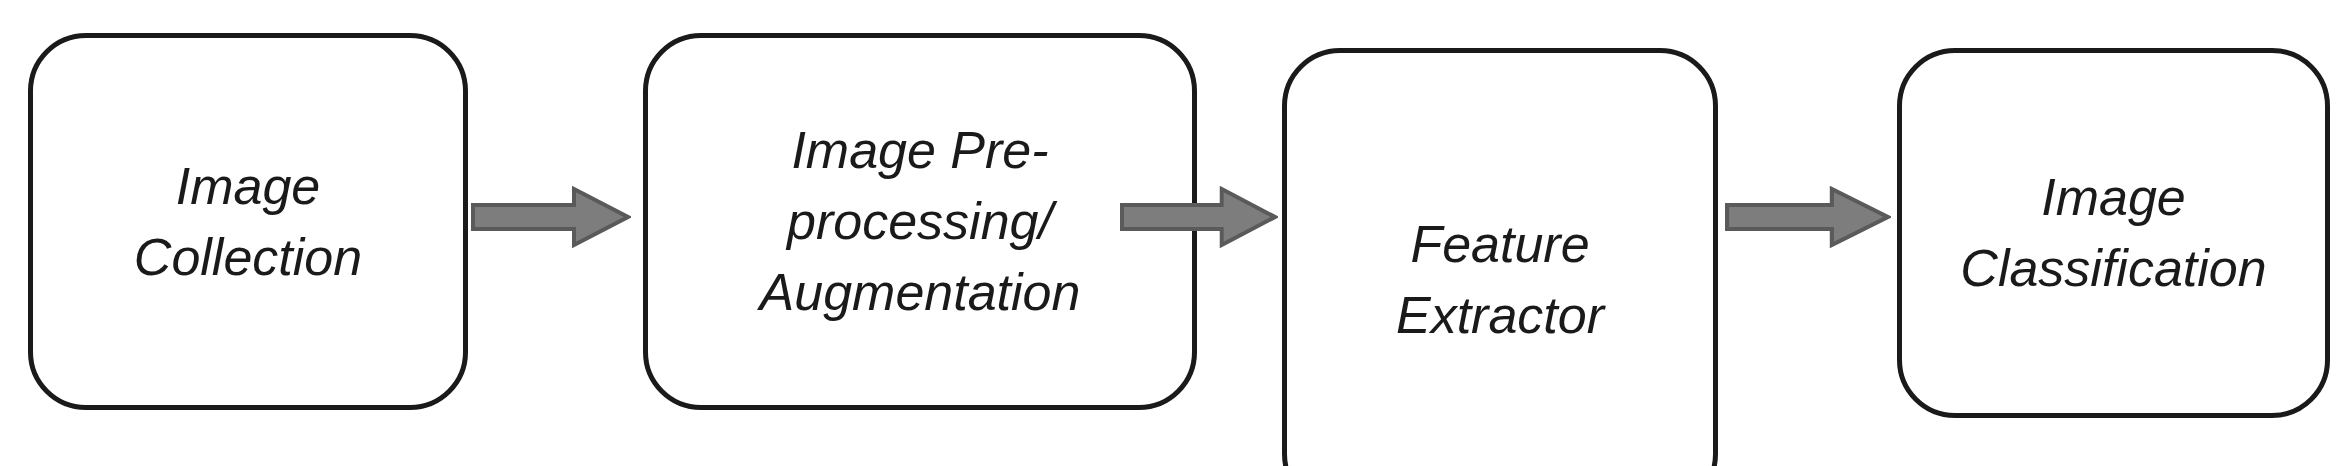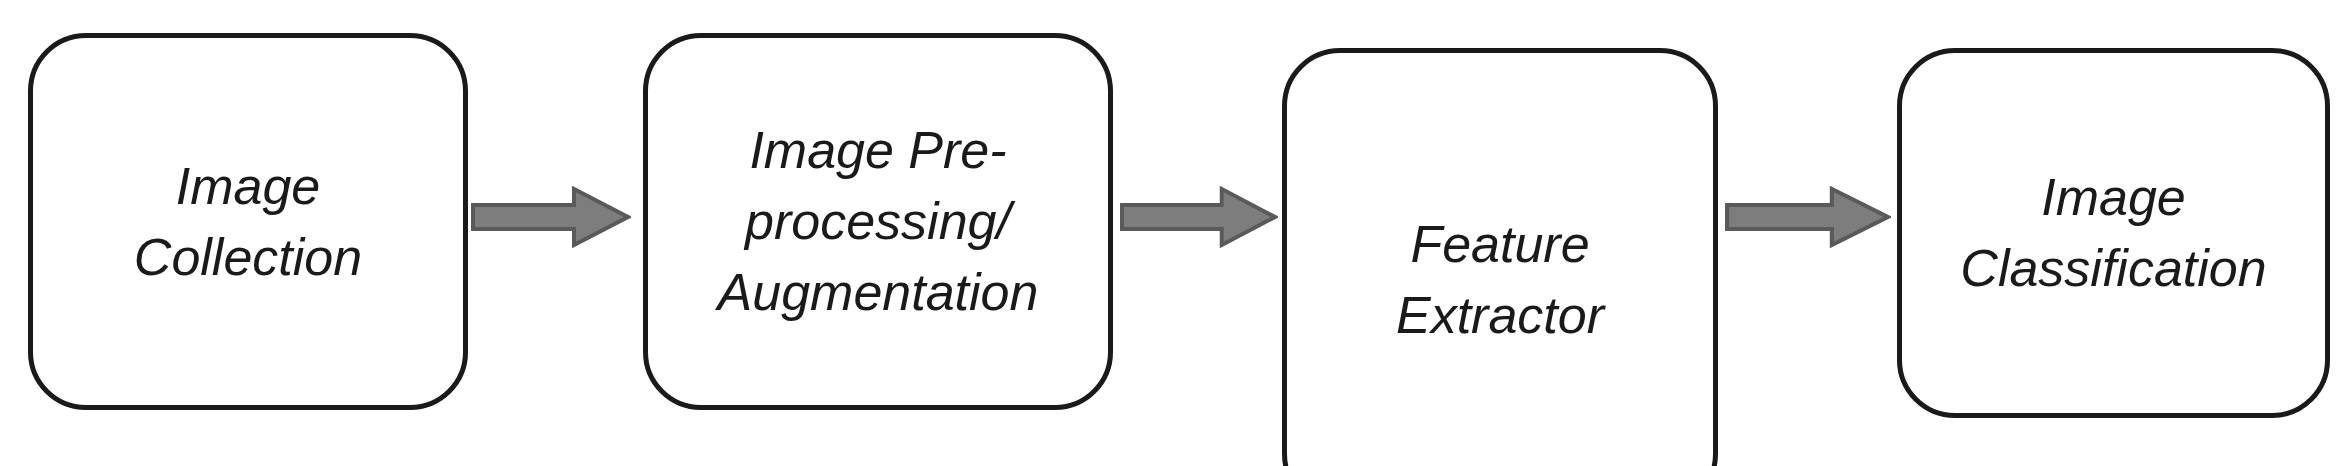--- a/index.html
+++ b/index.html
@@ -34,21 +34,21 @@
     text-align: center;
   }
   .node .label {
     color: var(--text);
     font-size: 52px;
     line-height: 1.36;
     white-space: pre-line;
     padding: 0 14px;
   }
   .n1 { left: 28px;   top: 33px; width: 440px; height: 377px; }
-  .n2 { left: 643px;  top: 33px; width: 470px; height: 377px; }
+  .n2 { left: 643px;  top: 33px; width: 554px; height: 377px; }
   .n3 { left: 1282px; top: 48px; width: 436px; height: 464px; }
   .n4 { left: 1897px; top: 48px; width: 433px; height: 370px; }
   .arrow {
     position: absolute;
     display: block;
   }
   .arrow polygon {
     fill: var(--arrow-fill);
     stroke: var(--arrow-stroke);
     stroke-width: 4;

